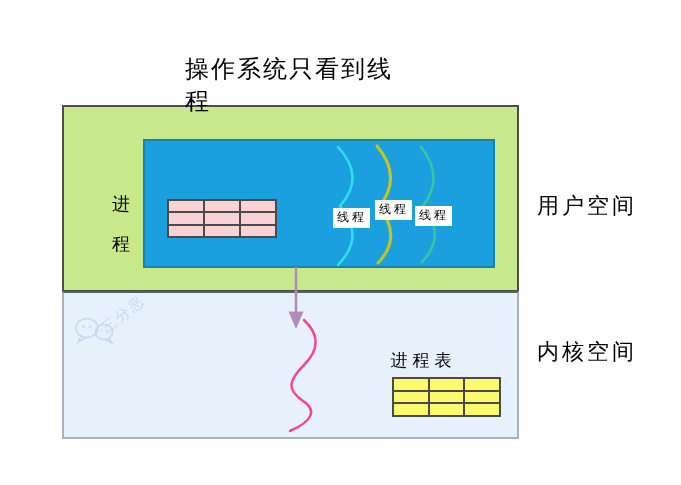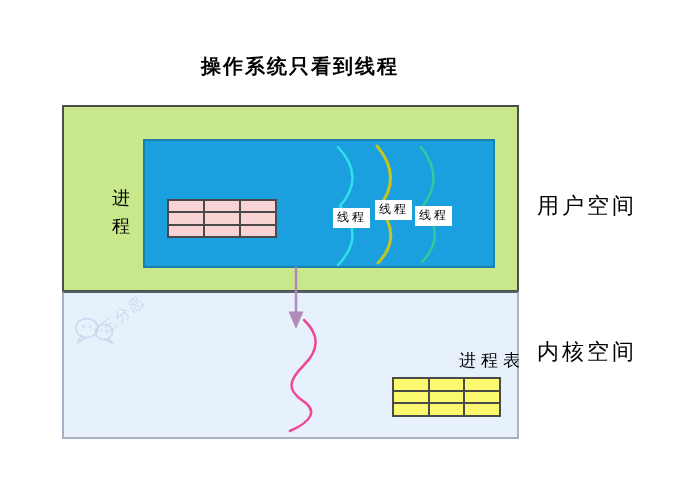--- a/index.html
+++ b/index.html
@@ -8,22 +8,22 @@
     width: 681px; height: 485px;
     background: #ffffff;
     font-family: "DejaVu Serif", "Liberation Serif", serif;
     color: #000;
     overflow: hidden;
   }
   .abs { position: absolute; }
 
   .title {
     left: 185px; top: 53px; width: 230px;
-    text-align: center;
-    font-size: 20px; font-weight: bold;
+    text-align: left;
+    font-size: 24px; font-weight: normal;
     letter-spacing: 2px;
     z-index: 4;
   }
 
   .user-region {
     left: 62px; top: 105px; width: 457px; height: 187px;
     border: 2px solid #4d4d4d;
     box-sizing: border-box;
     z-index: 1;
   }
@@ -36,32 +36,32 @@
   }
   .process-box {
     left: 143px; top: 139px; width: 352px; height: 129px;
     border: 2px solid #1d7fae;
     box-sizing: border-box;
     z-index: 2;
   }
 
   .process-label {
     left: 110px; top: 184px; width: 22px;
-    font-size: 18px; line-height: 28px;
+    font-size: 18px; line-height: 40px;
     word-break: break-all; text-align: center;
     z-index: 3;
   }
 
   .table-caption {
     font-size: 16px; letter-spacing: 5px;
     text-align: center; white-space: nowrap;
     z-index: 4;
   }
   .thread-table-caption { left: 167px; top: 176px; width: 110px; }
-  .process-table-caption { left: 416px; top: 349px; width: 109px; font-size: 17px; text-align: right; }
+  .process-table-caption { left: 369px; top: 349px; width: 109px; font-size: 17px; }
 
   .grid-table {
     display: grid;
     grid-template-columns: repeat(3, 1fr);
     grid-template-rows: repeat(3, 1fr);
     gap: 2px;
     background: #4a4a4a;
     border: 2px solid #4a4a4a;
     box-sizing: border-box;
     z-index: 4;

